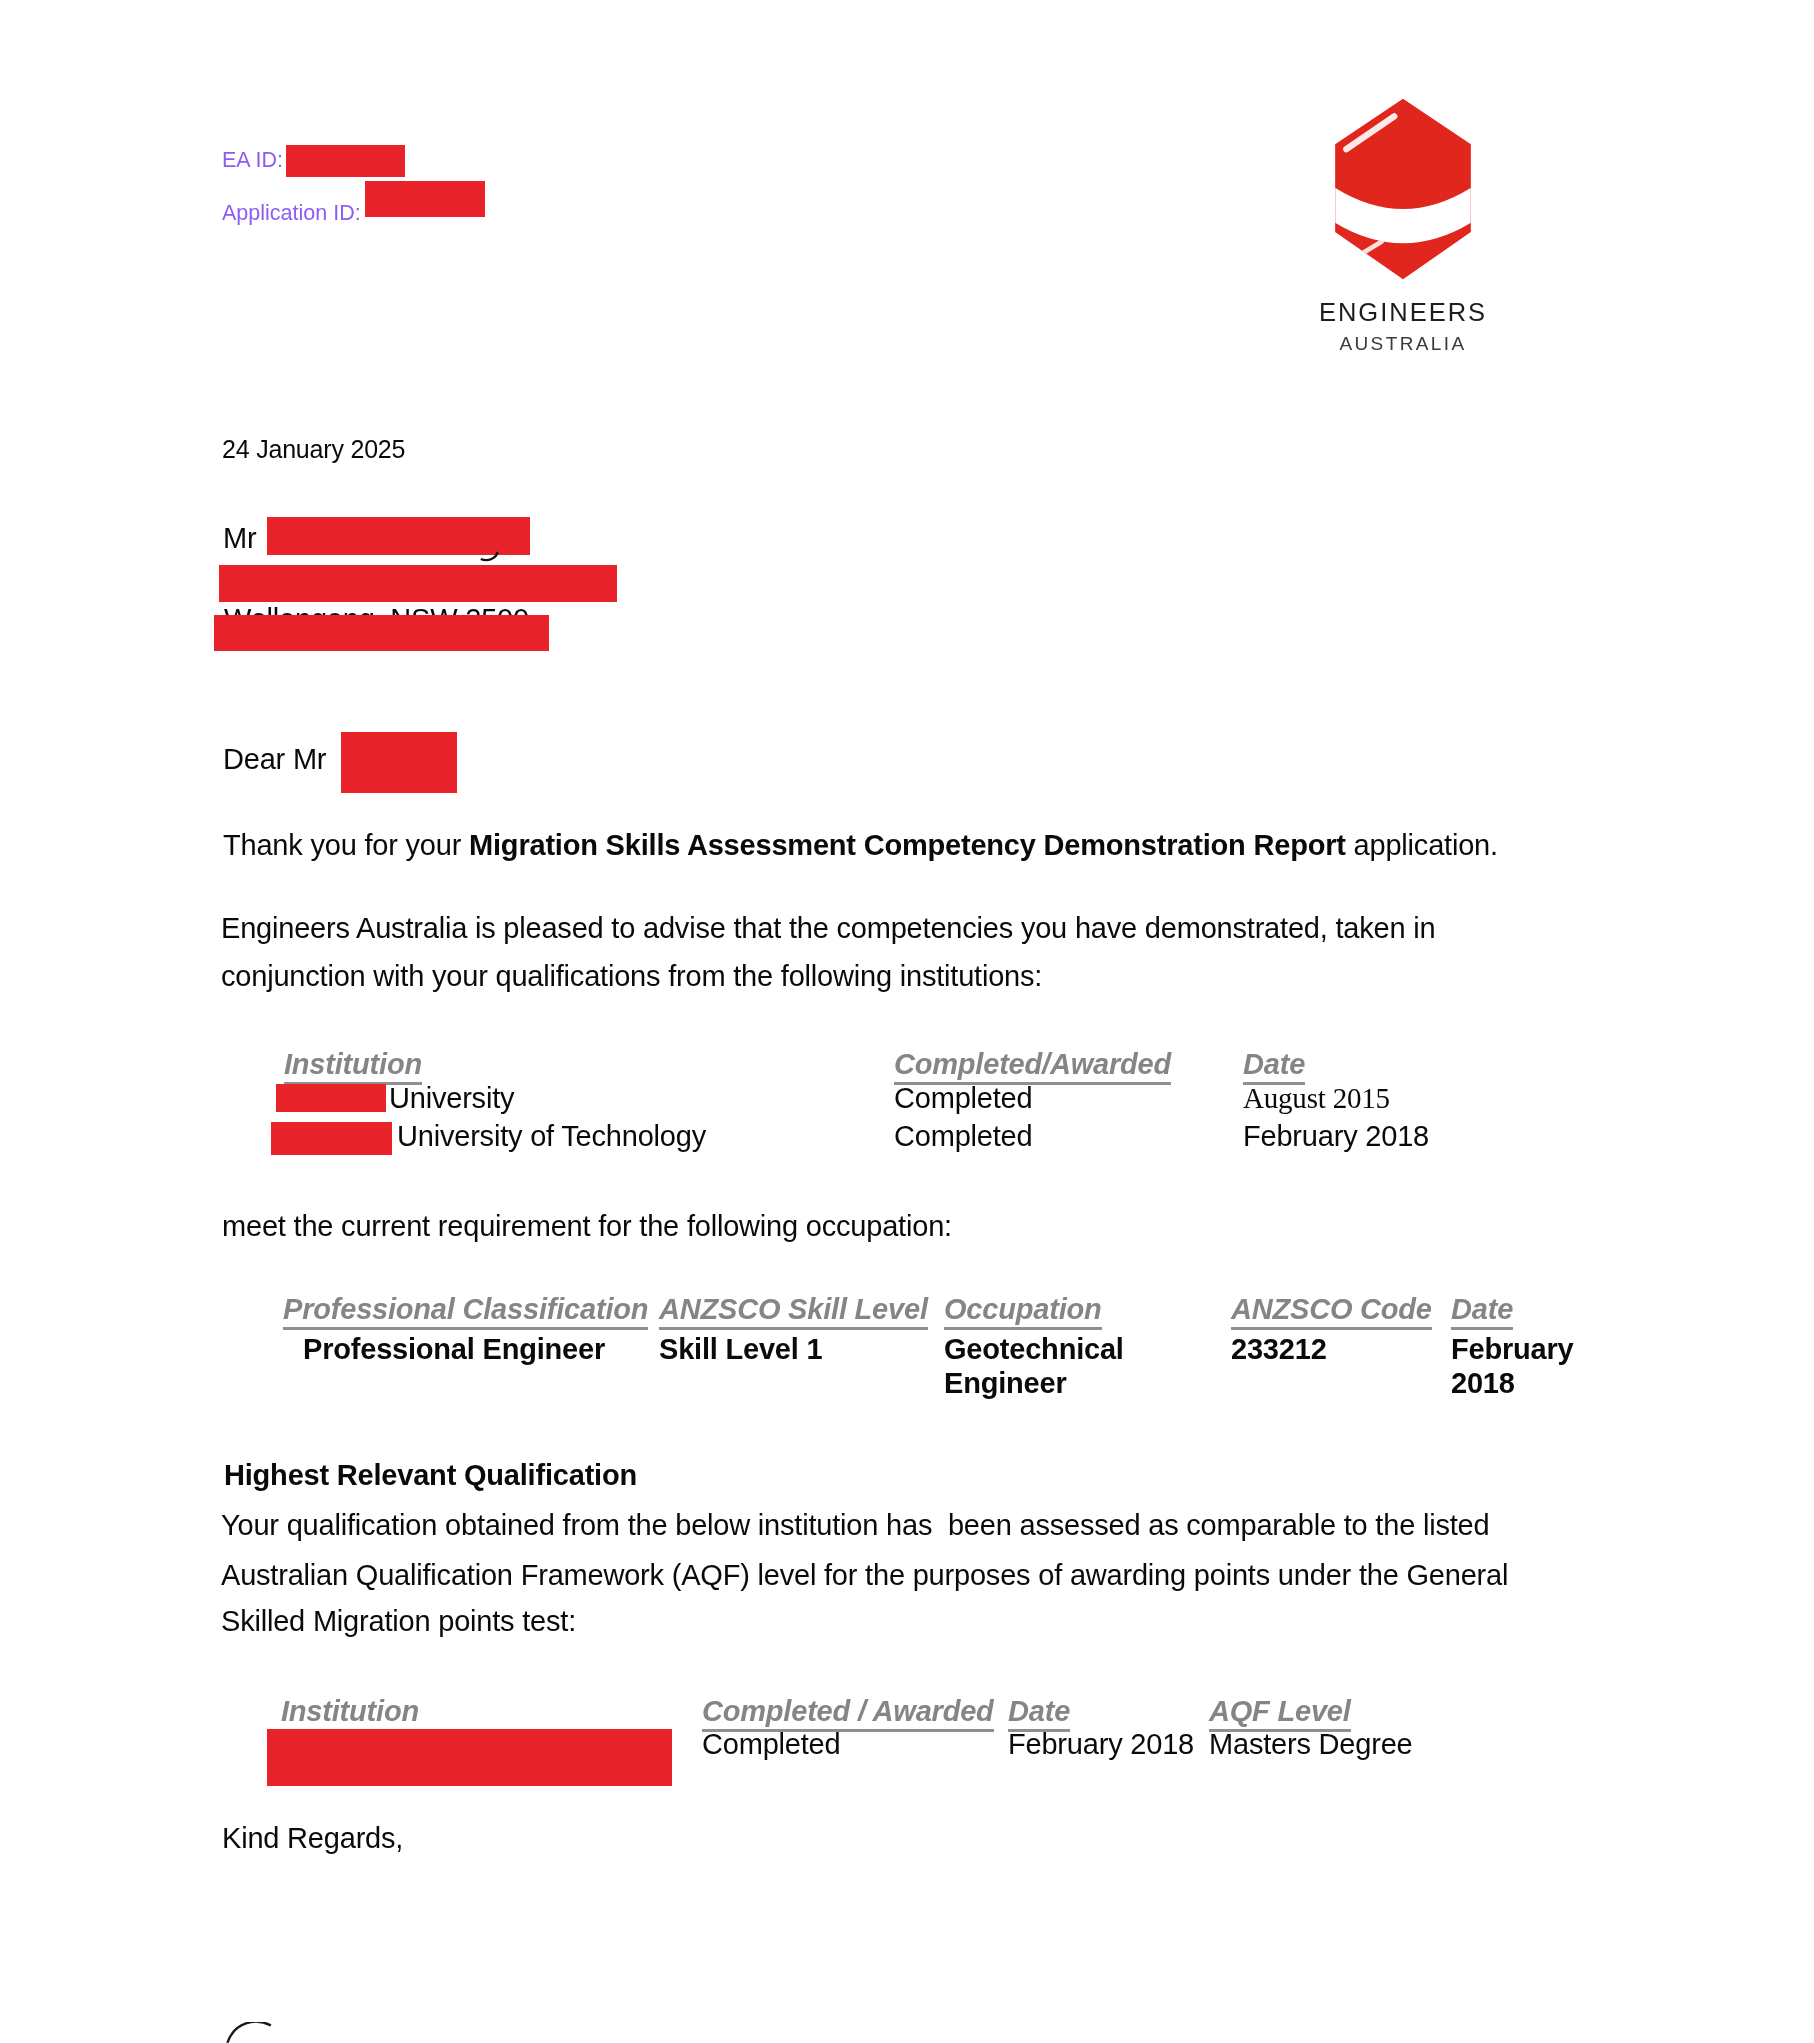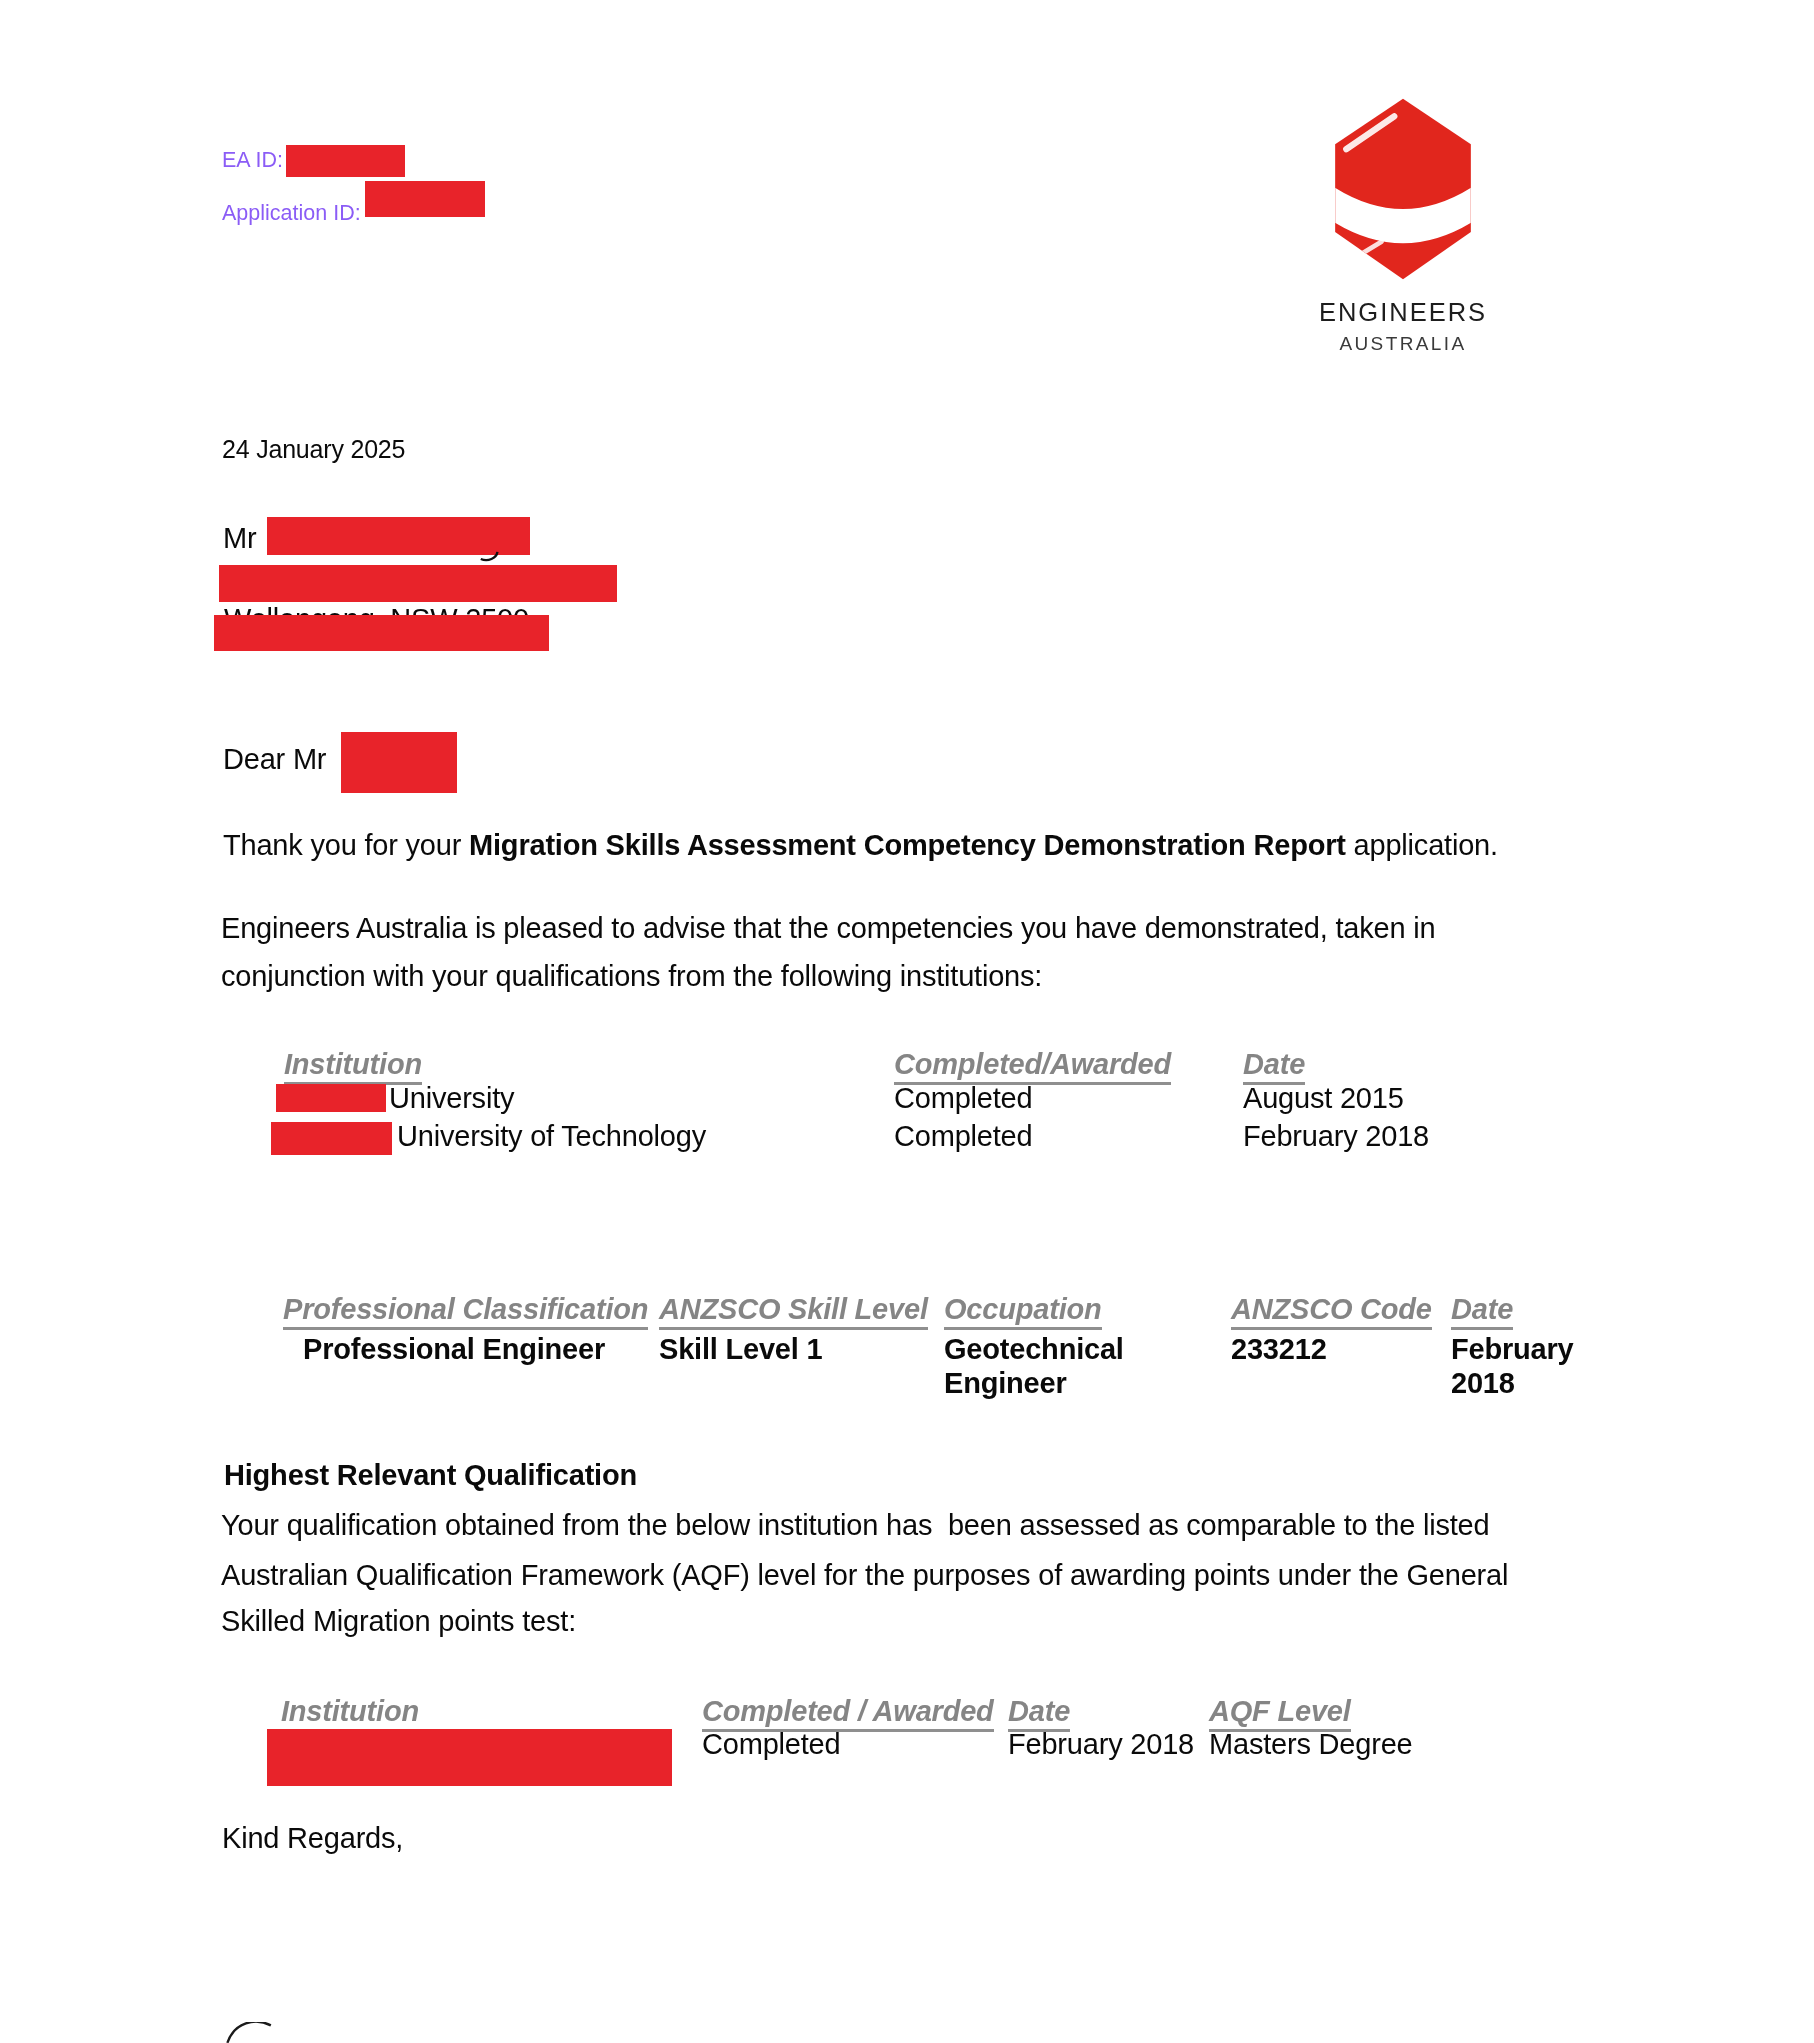--- a/index.html
+++ b/index.html
@@ -81,27 +81,28 @@
   <div class="abs t" style="left:221px;top:911px;">Engineers Australia is pleased to advise that the competencies you have demonstrated, taken in</div>
   <div class="abs t" style="left:221px;top:959px;">conjunction with your qualifications from the following institutions:</div>
 
   <span class="abs hdr" style="left:284px;top:1049px;">Institution</span>
   <span class="abs hdr" style="left:894px;top:1049px;">Completed/Awarded</span>
   <span class="abs hdr" style="left:1243px;top:1049px;">Date</span>
 
   <span class="redact" style="left:276px;top:1084px;width:110px;height:28px;"></span>
   <span class="abs t" style="left:389px;top:1081px;">University</span>
   <span class="abs t" style="left:894px;top:1081px;">Completed</span>
-  <span class="abs t" style="left:1243px;top:1081px;">August 2015</span>
+  <span class="abs t" style="left:1243px;top:1081px;font-family:Liberation Serif, serif;">August 2015</span>
 
   <span class="redact" style="left:271px;top:1122px;width:121px;height:33px;"></span>
   <span class="abs t" style="left:397px;top:1119px;">University of Technology</span>
   <span class="abs t" style="left:894px;top:1119px;">Completed</span>
   <span class="abs t" style="left:1243px;top:1119px;">February 2018</span>
 
+  <div class="abs t" style="left:222px;top:1209px;">meet the current requirement for the following occupation:</div>
 
   <span class="abs hdr" style="left:283px;top:1294px;">Professional Classification</span>
   <span class="abs hdr" style="left:659px;top:1294px;">ANZSCO Skill Level</span>
   <span class="abs hdr" style="left:944px;top:1294px;">Occupation</span>
   <span class="abs hdr" style="left:1231px;top:1294px;">ANZSCO Code</span>
   <span class="abs hdr" style="left:1451px;top:1294px;">Date</span>
 
   <span class="abs t b" style="left:283px;top:1332px;margin-left:20px;">Professional Engineer</span>
   <span class="abs t b" style="left:659px;top:1332px;">Skill Level 1</span>
   <div class="abs t b wrapcell" style="left:944px;top:1332px;width:200px;">Geotechnical Engineer</div>

